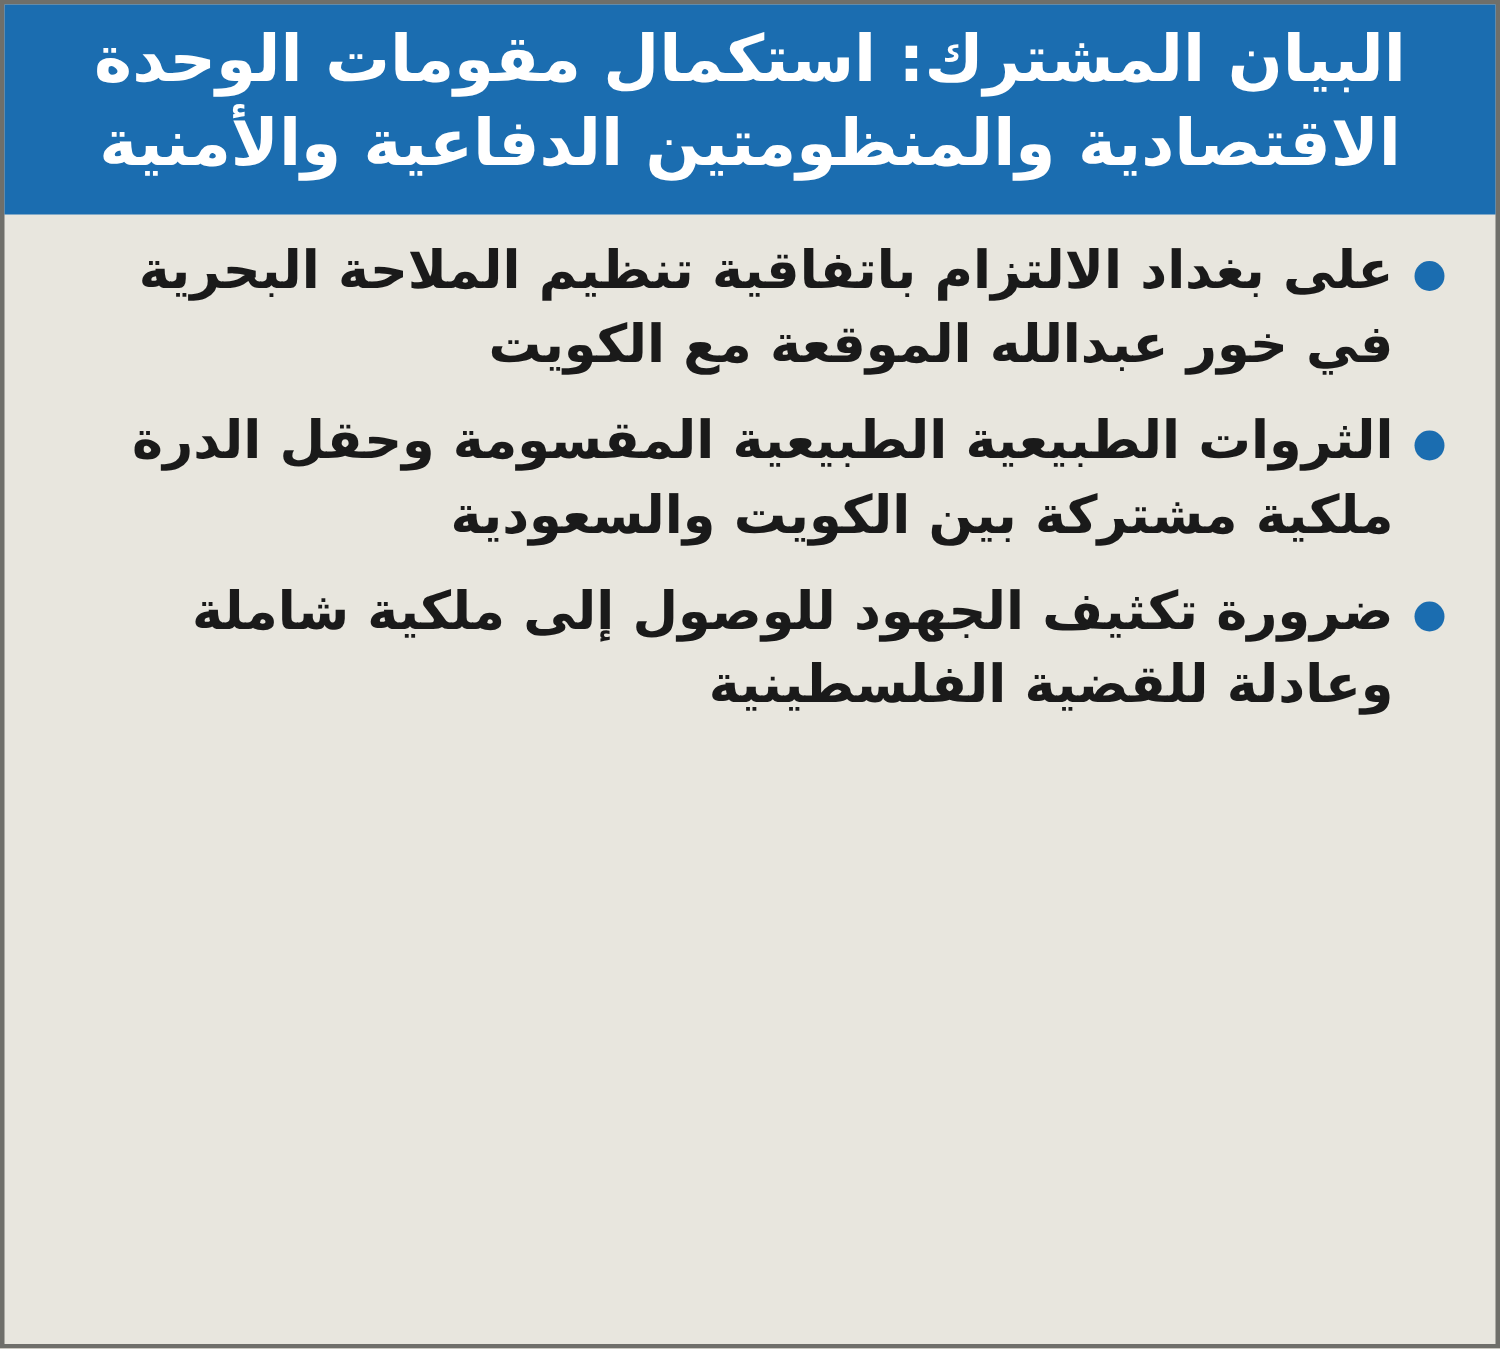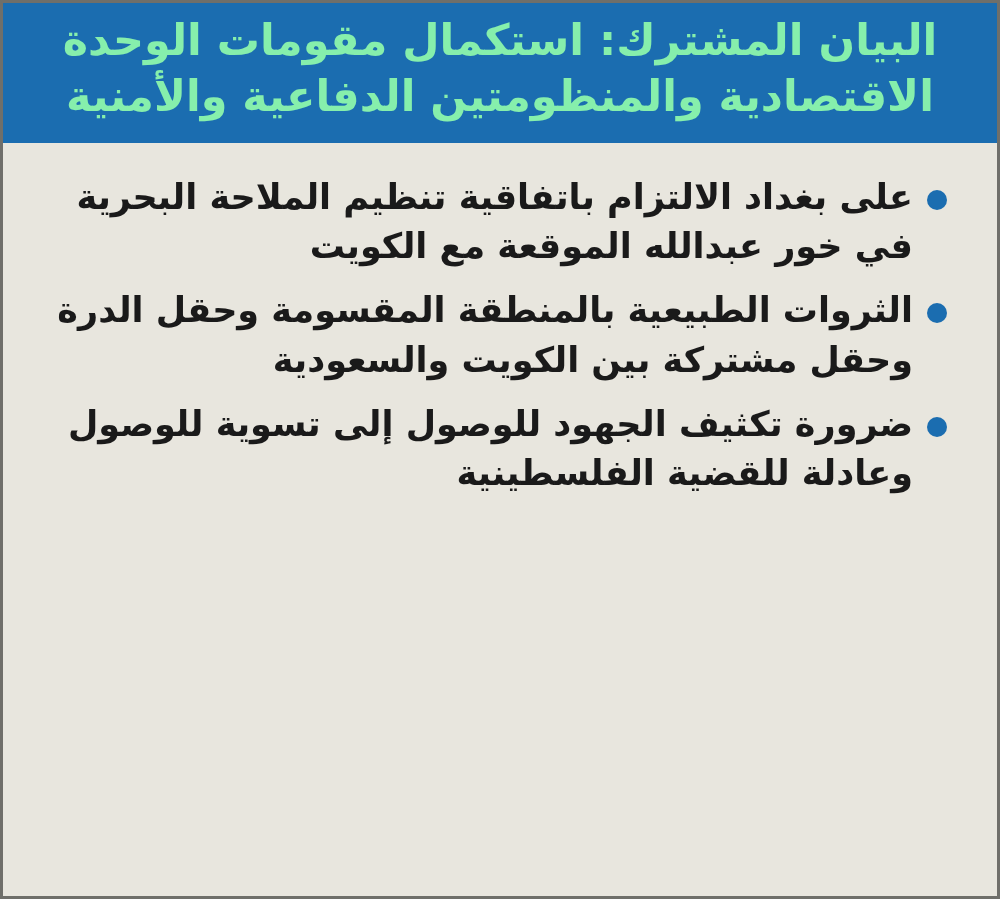--- a/index.html
+++ b/index.html
@@ -31,30 +31,30 @@
     flex: 0 0 auto;
   }
   .header-title {
     font-size: 43px;
     font-weight: bold;
     line-height: 1.30;
     letter-spacing: 0px;
     direction: rtl;
     unicode-bidi: isolate;
     text-align: center;
-    color: #86efac;
+    color: #ffffff;
   }
   .body-area {
     flex: 1 1 auto;
     padding: 14px 34px 10px 34px;
     direction: rtl;
   }
   .bullet-list {
     list-style: none;
-    margin: 16px;
+    margin: 0;
     padding: 0;
   }
   .bullet-item {
     display: flex;
     flex-direction: row;
     align-items: flex-start;
     margin: 0 0 14px 0;
     direction: rtl;
   }
   .bullet-dot {
@@ -89,25 +89,25 @@
   <div class="body-area">
     <ul class="bullet-list">
 
       <li class="bullet-item">
         <span class="bullet-dot"></span>
         <span class="bullet-text">على بغداد الالتزام باتفاقية تنظيم الملاحة البحرية في خور عبدالله الموقعة مع الكويت</span>
       </li>
 
       <li class="bullet-item">
         <span class="bullet-dot"></span>
-        <span class="bullet-text">الثروات الطبيعية بالمنطقة المقسومة وحقل الدرة وحقل مشتركة بين الكويت والسعودية</span>
+        <span class="bullet-text">الثروات الطبيعية الطبيعية المقسومة وحقل الدرة ملكية مشتركة بين الكويت والسعودية</span>
       </li>
 
       <li class="bullet-item">
         <span class="bullet-dot"></span>
-        <span class="bullet-text">ضرورة تكثيف الجهود للوصول إلى تسوية للوصول وعادلة للقضية الفلسطينية</span>
+        <span class="bullet-text">ضرورة تكثيف الجهود للوصول إلى ملكية شاملة وعادلة للقضية الفلسطينية</span>
       </li>
 
 
     </ul>
   </div>
 
 </div>
 
 </body></html>

